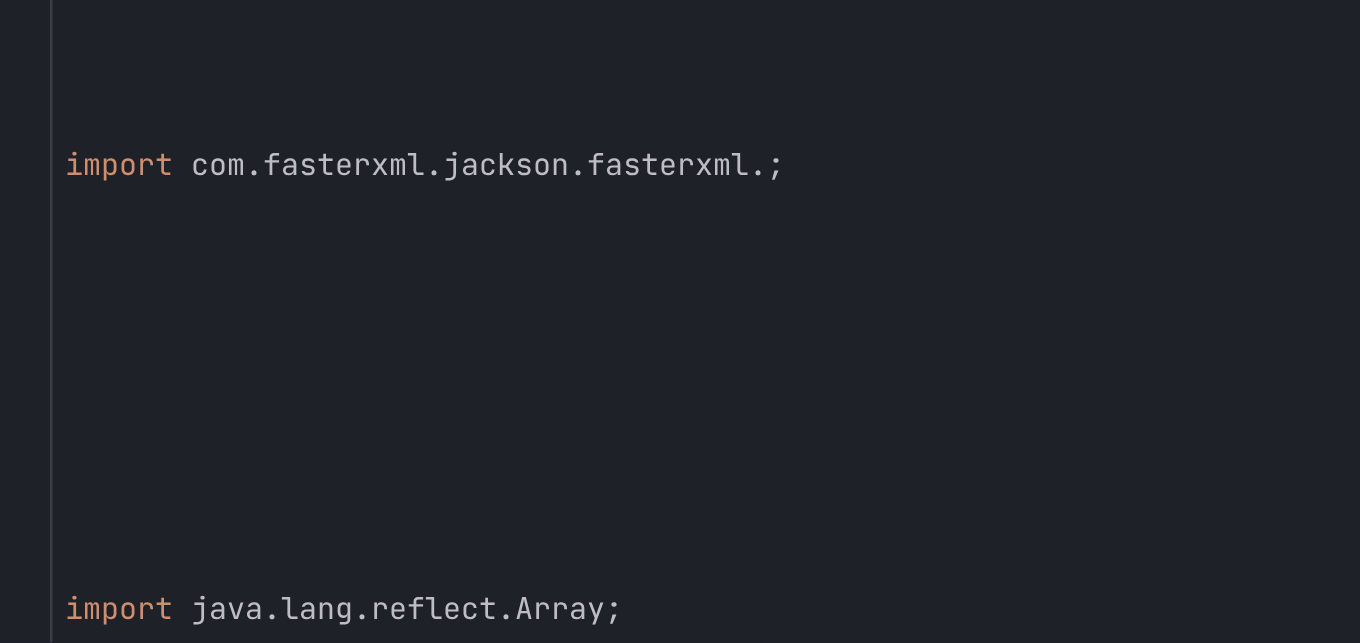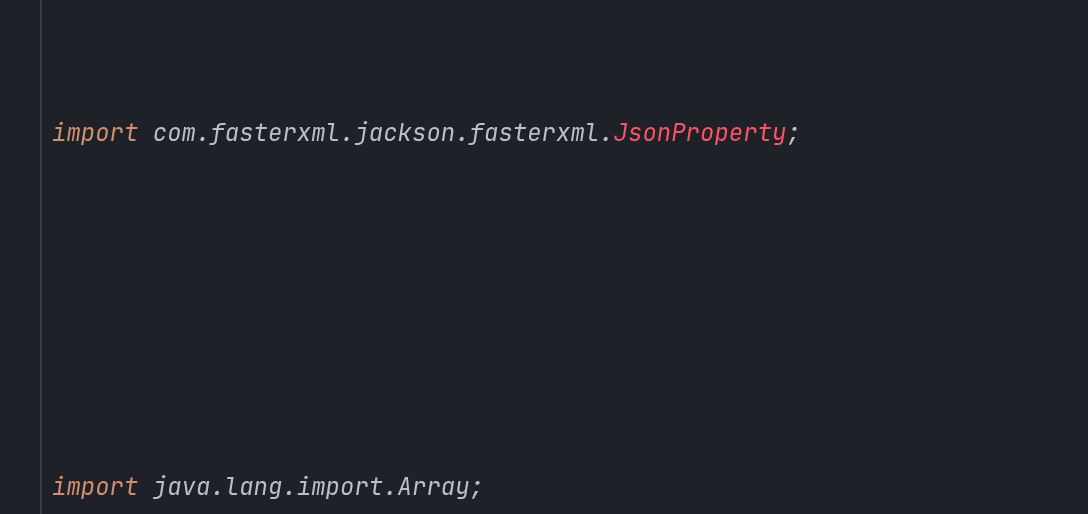--- a/index.html
+++ b/index.html
@@ -34,46 +34,45 @@
     .code-area {
       flex: 1;
       padding-left: 10px;
       white-space: pre;
       position: relative;
     }
     
     .line {
       height: 44px;
       display: flex;
-      align-items: flex-end;
+      align-items: flex-start;
       white-space: pre;
       position: relative;
-      font-style: italic;
     }
     
     
     .kw { color: #cf8e6d; }  
     .def { color: #bcbec4; } 
     .err { color: #f75464; }
   </style>
 </head>
 <body>
 
 <div class="editor-container">
   <div class="gutter"></div>
   <div class="code-area">
     
     <div class="line" style="margin-top:-22px;">
-      <span class="kw">import</span><span class="def"> com.fasterxml.jackson.fasterxml.</span><span class="err">JsonProperty</span><span class="def">;</span>
+      <span class="kw">import</span><span class="def"> com.fasterxml.jackson.fasterxml.</span><span class="def">;</span>
     </div>
     
     <div class="line"></div>
     
     <div class="line">
-      <span class="kw">import</span><span class="def"> java.lang.import.Array;</span>
+      <span class="kw">import</span><span class="def"> java.lang.reflect.Array;</span>
     </div>
     
     
     
     
     
     
     
     
     

